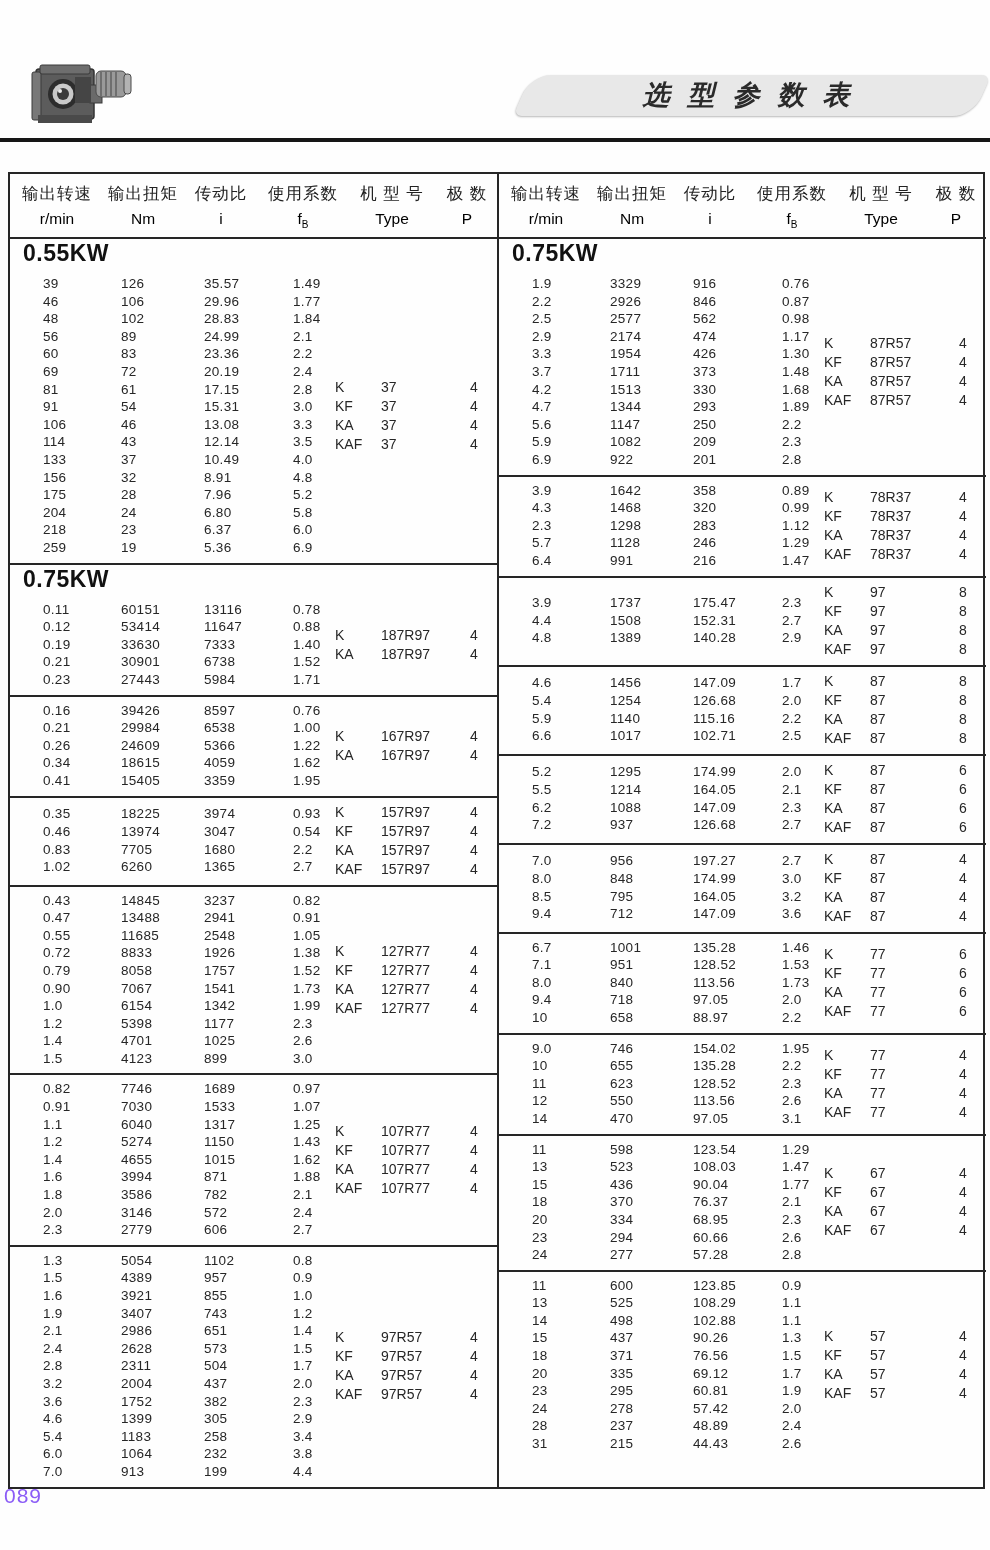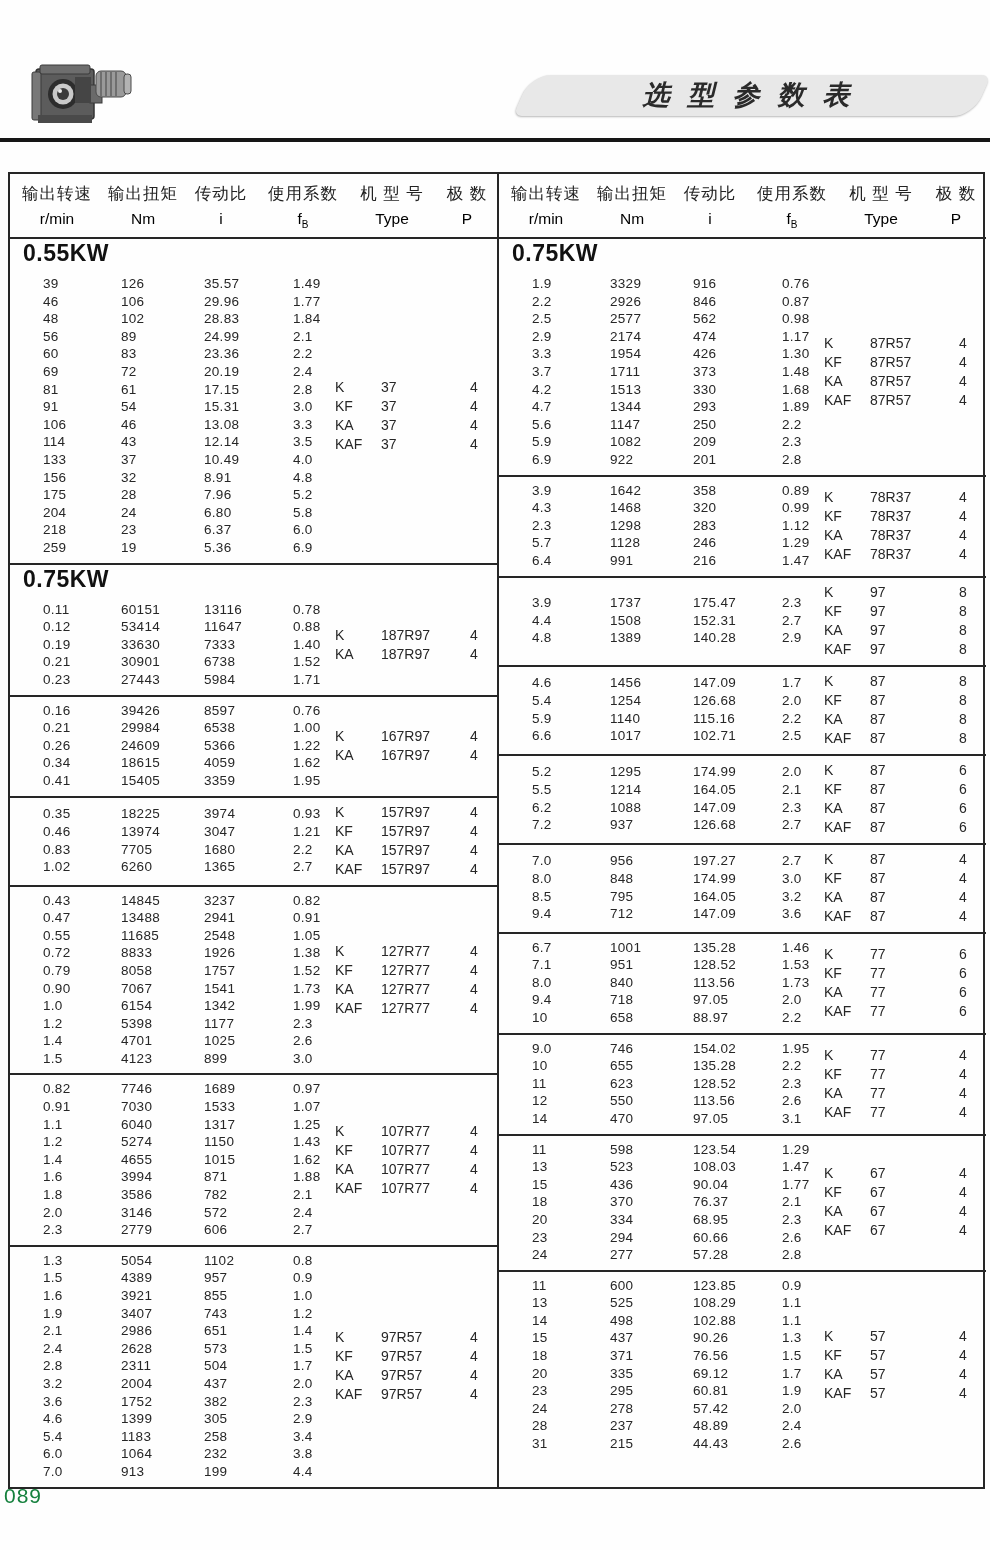--- a/index.html
+++ b/index.html
@@ -47,21 +47,21 @@
   .block { display:flex; align-items:center; padding:5px 10px 6px 0; }
   .rows { flex:0 0 325px; }
   .row { display:grid; grid-template-columns:78px 83px 89px auto; padding-left:33px; height:17.6px; line-height:17.6px; }
   .cell { font-size:13.5px; letter-spacing:0.3px; color:#262626; white-space:nowrap; }
 
   .types { flex:1; display:flex; flex-direction:column; justify-content:center; }
   .type-row { display:grid; grid-template-columns:46px 80px 26px; height:19px; line-height:19px; }
   .tp, .tm { font-size:14px; color:#262626; white-space:nowrap; }
   .tl { font-size:14px; color:#262626; text-align:center; }
 
-  .page-number { position:absolute; left:4px; top:1484px; font-size:21px; letter-spacing:1px; color:#15803d; }
+  .page-number { position:absolute; left:4px; top:1484px; font-size:21px; letter-spacing:1px; color:#8b5cf6; }
 </style>
 </head>
 <body>
 
 <div class="page">
 
   <div class="logo">
     <svg width="104" height="70" viewBox="0 0 104 70">
       <rect x="6" y="12" width="58" height="50" rx="3" fill="#5c5c5c" stroke="#333" stroke-width="1.5"></rect>
       <rect x="2" y="15" width="9" height="48" rx="2" fill="#787878" stroke="#3a3a3a"></rect>
@@ -335,21 +335,21 @@
             <div class="row">
               <div class="cell">0.35</div>
               <div class="cell">18225</div>
               <div class="cell">3974</div>
               <div class="cell">0.93</div>
             </div>
             <div class="row">
               <div class="cell">0.46</div>
               <div class="cell">13974</div>
               <div class="cell">3047</div>
-              <div class="cell">1.21</div>
+              <div class="cell">0.54</div>
             </div>
             <div class="row">
               <div class="cell">0.83</div>
               <div class="cell">7705</div>
               <div class="cell">1680</div>
               <div class="cell">2.2</div>
             </div>
             <div class="row">
               <div class="cell">1.02</div>
               <div class="cell">6260</div>

